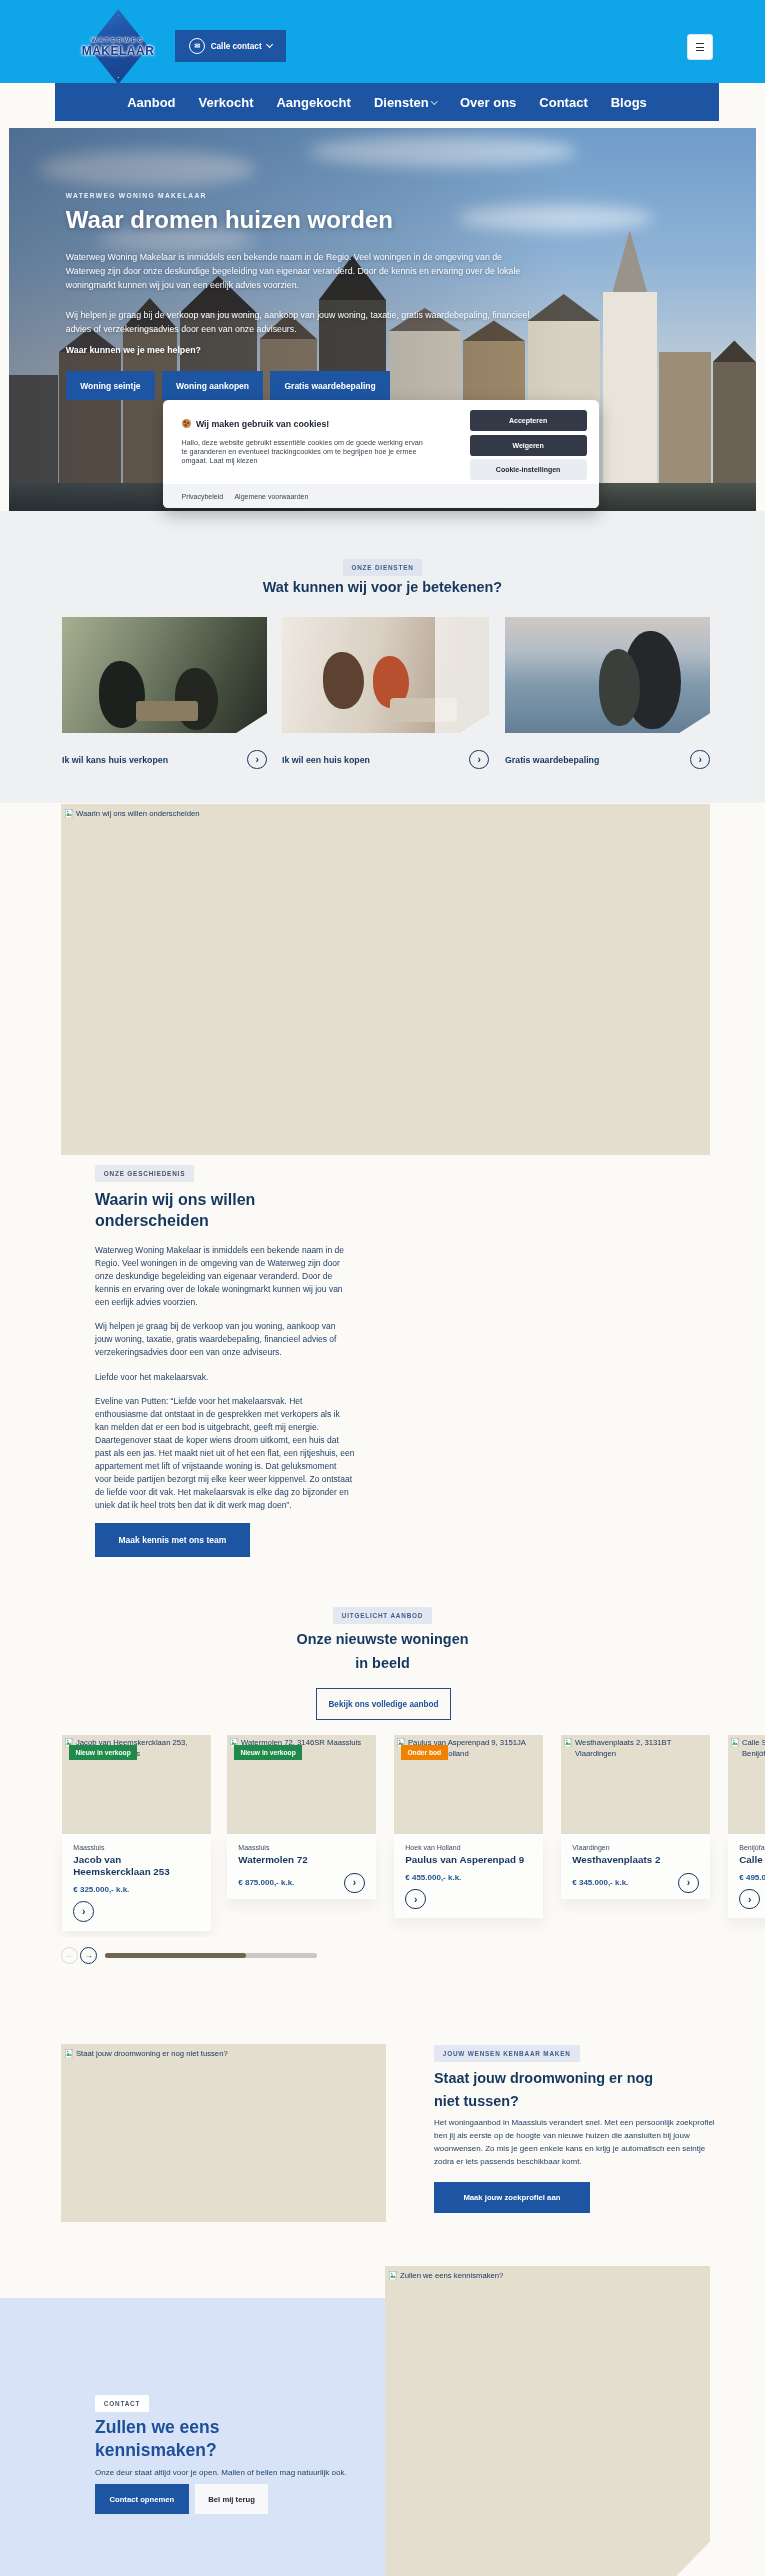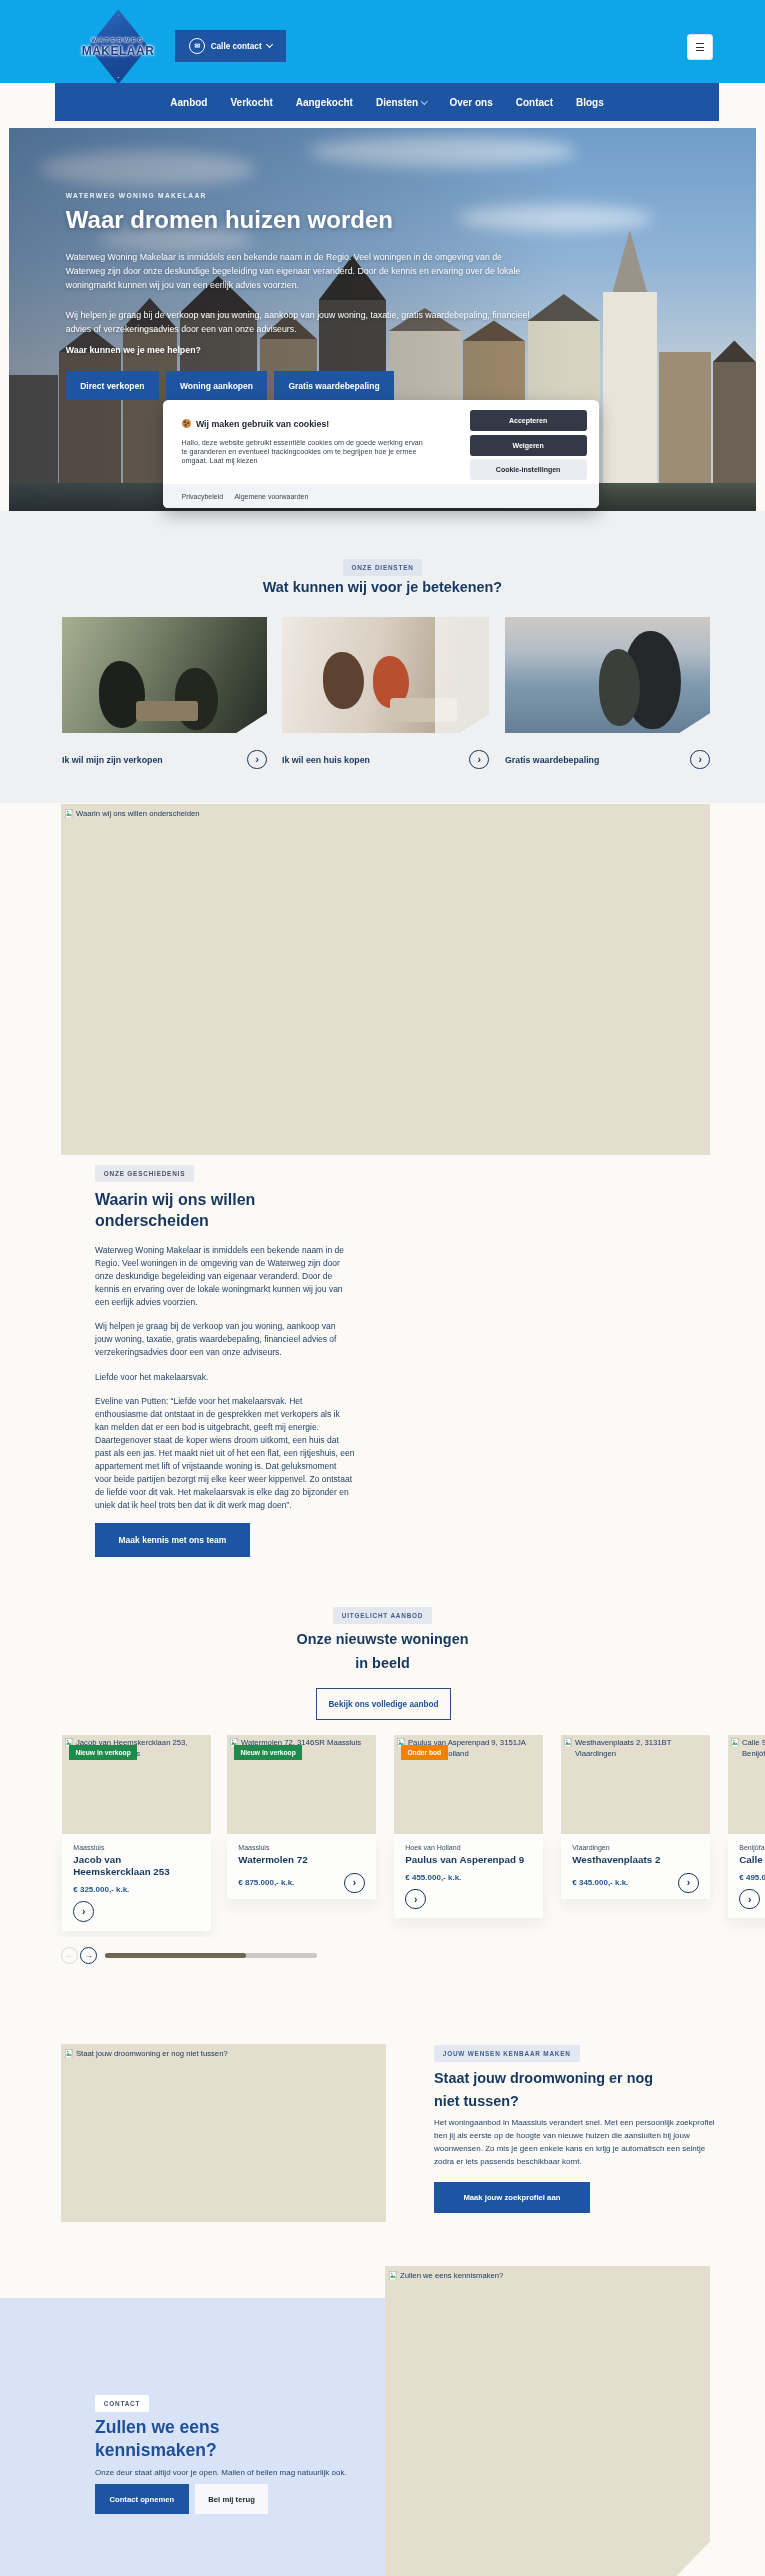--- a/index.html
+++ b/index.html
@@ -23,21 +23,21 @@
   .dc-btn{left:175px;top:30px;width:111px;height:32px;background:#1d55a2;color:#fff;
     display:flex;align-items:center;justify-content:center;gap:5.2px;font-size:8.2px;font-weight:bold;cursor:pointer;}
   .dc-mail{width:14.4px;height:14.4px;border:0.8px solid #fff;border-radius:50%;display:flex;align-items:center;justify-content:center;font-size:6.7px;}
   .chev-down{width:4.1px;height:4.1px;border-right:1px solid #fff;border-bottom:1px solid #fff;transform:rotate(45deg);margin-top:-2.1px;}
   .hamburger{left:687px;top:34px;width:24px;height:24px;background:#fff;border:0.5px solid #e4e4e8;border-radius:3.1px;
     display:flex;flex-direction:column;align-items:center;justify-content:center;gap:2.1px;cursor:pointer;}
   .hamburger i{display:block;width:7.7px;height:1px;background:#2a2f36;}
 
   
   .navbar{left:55px;top:83px;width:664px;height:38px;background:#1d55a2;display:flex;align-items:center;justify-content:center;gap:23px;}
-  .nav-item{color:#fff;font-size:10px;font-weight:bold;display:flex;align-items:center;gap:3.6px;cursor:pointer;text-align:right;}
+  .nav-item{color:#fff;font-size:13px;font-weight:bold;display:flex;align-items:center;gap:3.6px;cursor:pointer;text-align:right;}
   .nav-item .chev-down{border-color:#cfe0f4;width:3.6px;height:3.6px;border-width:0.8px;margin-top:-1.5px;}
 
   
   .hero{left:8.8px;top:128px;width:747px;height:383px;overflow:hidden;
     background:linear-gradient(180deg,#6f9cc9 0%,#8fb3d6 34%,#bccbd8 62%,#c4cdd2 100%);}
   .cloud{position:absolute;background:rgba(255,255,255,.5);filter:blur(7.2px);border-radius:50%;}
   .bld{position:absolute;bottom:28px;}
   .roof{position:absolute;left:0;bottom:100%;width:100%;}
   .water{position:absolute;left:0;bottom:0;width:100%;height:28px;background:linear-gradient(180deg,#4a524e,#31383raisef);}
   .hero .water{background:linear-gradient(180deg,#4d554f,#2e3431);}
@@ -235,21 +235,21 @@
       </div>
     <div class="water"></div>
     <div class="hero-shade"></div>
     <div class="hero-content">
       <div class="hero-eyebrow">WATERWEG WONING MAKELAAR</div>
       <div class="hero-title">Waar dromen huizen worden</div>
       <div class="hero-p1">Waterweg Woning Makelaar is inmiddels een bekende naam in de Regio. Veel woningen in de omgeving van de Waterweg zijn door onze deskundige begeleiding van eigenaar veranderd. Door de kennis en ervaring over de lokale woningmarkt kunnen wij jou van een eerlijk advies voorzien.</div>
       <div class="hero-p2">Wij helpen je graag bij de verkoop van jou woning, aankoop van jouw woning, taxatie, gratis waardebepaling, financieel advies of verzekeringsadvies door een van onze adviseurs.</div>
       <div class="hero-helper">Waar kunnen we je mee helpen?</div>
       <div class="hero-btns">
-        <div class="btn-blue">Direct verkopen</div>
+        <div class="btn-blue">Woning seintje</div>
         <div class="btn-blue">Woning aankopen</div>
         <div class="btn-blue">Gratis waardebepaling</div>
       </div>
     </div>
   </div>
 
   <div class="abs cookie">
     <div class="ck-title">
       <span class="ck-cookie"></span>
       <span>Wij maken gebruik van cookies!</span>
@@ -280,21 +280,21 @@
     <div class="blob" style="left:44%;top:34%;width:36px;height:52px;background:#b8502f;"></div>
     <div class="blob" style="left:52%;top:70%;width:67px;height:24px;background:#cfc3b2;border-radius:4.1px;"></div>
     <div class="blob" style="left:74%;top:0;width:62px;height:116px;background:rgba(255,255,255,.7);border-radius:0;"></div>
   </div>
   <div class="abs svc-img svc3">
     <div class="blob" style="left:58%;top:12%;width:57px;height:98px;background:#24282a;"></div>
     <div class="blob" style="left:46%;top:28%;width:41px;height:77px;background:#3a3f3c;"></div>
   </div>
 
   <div class="abs svc-label lbl1">
-    <span>Ik wil mijn zijn verkopen</span>
+    <span>Ik wil kans huis verkopen</span>
     <div class="circ-chev">›</div>
   </div>
   <div class="abs svc-label lbl2">
     <span>Ik wil een huis kopen</span>
     <div class="circ-chev">›</div>
   </div>
   <div class="abs svc-label lbl3">
     <span>Gratis waardebepaling</span>
     <div class="circ-chev">›</div>
   </div>

